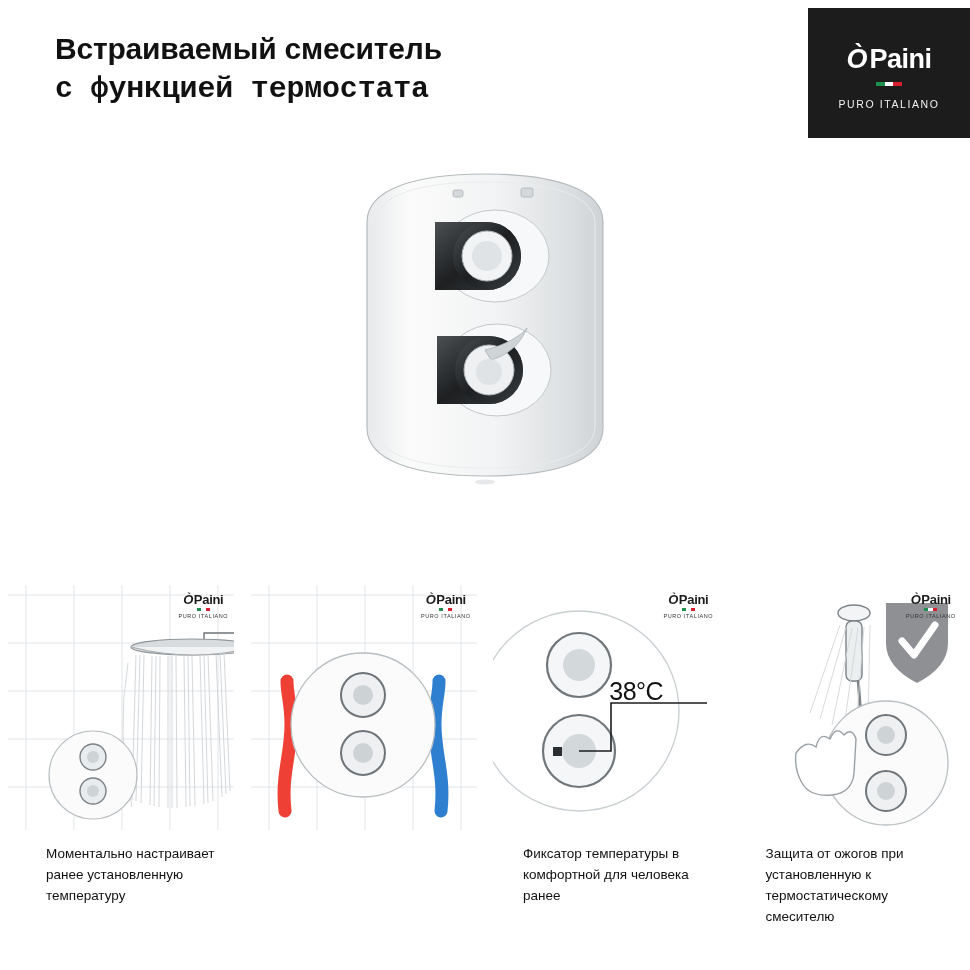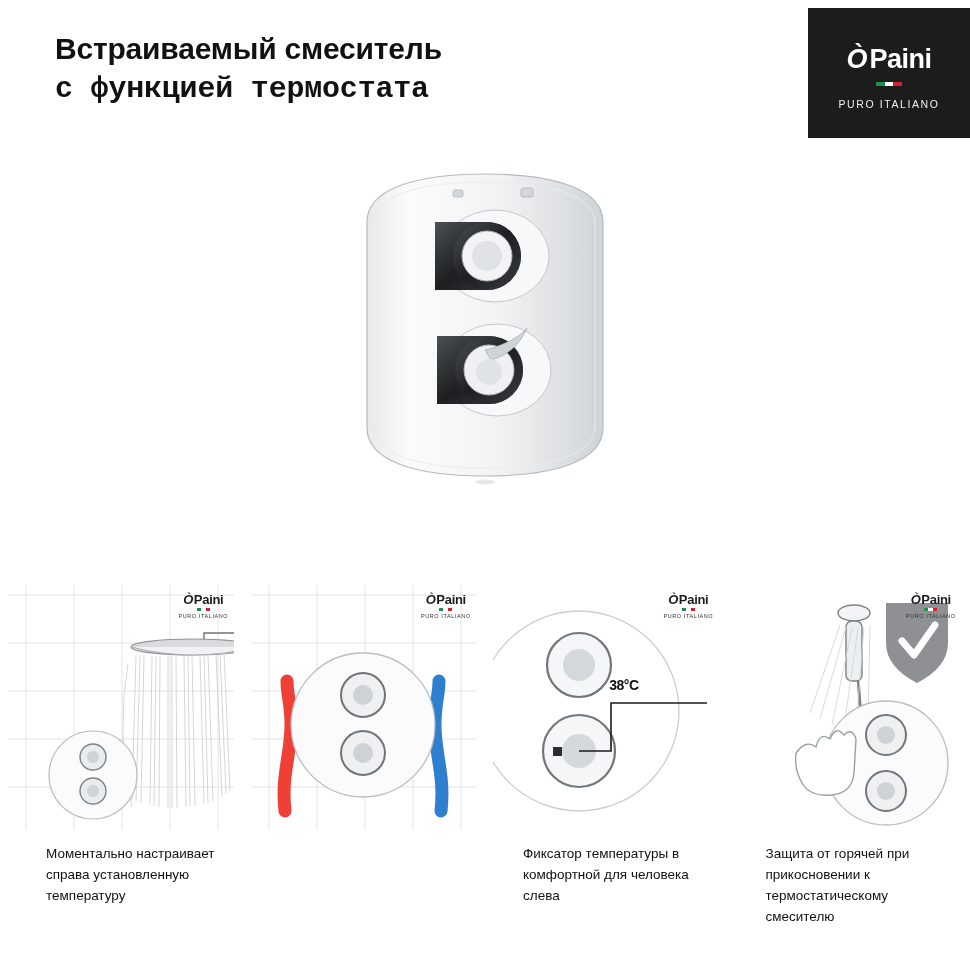--- a/index.html
+++ b/index.html
@@ -146,22 +146,22 @@
     line-height: 1.55;
     color: #111111;
   }
   .feature:first-child .feature-caption { padding-left: 38px; }
 
   
   .temp-label {
     position: absolute;
     left: 116px;
     top: 92px;
-    font-size: 14px;
-    font-weight: bold;
+    font-size: 25px;
+    font-weight: normal;
     color: #111;
     letter-spacing: -0.5px;
   }
 </style>
 </head>
 <body>
 
 <div class="header">
   <div class="title">
     <span>Встраиваемый смеситель</span>
@@ -280,21 +280,21 @@
       </svg>
       <div class="mini-brand">
         <div class="mb-logo">
           <span class="mini-mark">Ò</span>
           <span class="mini-name">Paini</span>
         </div>
         <span class="mini-flag"></span>
         <div class="mini-sub">PURO ITALIANO</div>
       </div>
     </div>
-    <div class="feature-caption">Моментально настраивает справа установленную температуру</div>
+    <div class="feature-caption">Моментально настраивает ранее установленную температуру</div>
   </div>
 
   <div class="feature">
     <div class="feature-art">
       <svg width="226" height="245" viewBox="0 0 226 245">
         <g stroke="#e2e4e6" stroke-width="1" fill="none">
           <line x1="0" y1="10" x2="226" y2="10"></line>
             <line x1="0" y1="58" x2="226" y2="58"></line>
           <line x1="0" y1="106" x2="226" y2="106"></line>
             <line x1="0" y1="154" x2="226" y2="154"></line>
@@ -345,21 +345,21 @@
       <div class="temp-label">38°C</div>
       <div class="mini-brand">
         <div class="mb-logo">
           <span class="mini-mark">Ò</span>
           <span class="mini-name">Paini</span>
         </div>
         <span class="mini-flag"></span>
         <div class="mini-sub">PURO ITALIANO</div>
       </div>
     </div>
-    <div class="feature-caption">Фиксатор температуры в комфортной для человека слева</div>
+    <div class="feature-caption">Фиксатор температуры в комфортной для человека ранее</div>
   </div>
 
   <div class="feature">
     <div class="feature-art">
       <svg width="226" height="245" viewBox="0 0 226 245">
 
         <path d="M150 18 L212 18 L212 58 Q212 82 181 98 Q150 82 150 58 Z" fill="#8e9093"></path>
         <path d="M166 56 L178 70 L199 40" stroke="#ffffff" stroke-width="7" fill="none" stroke-linecap="round" stroke-linejoin="round"></path>
 
         <g stroke="#7d8286" stroke-width="1.4" fill="#f2f4f5">
@@ -391,16 +391,16 @@
       </svg>
       <div class="mini-brand">
         <div class="mb-logo">
           <span class="mini-mark">Ò</span>
           <span class="mini-name">Paini</span>
         </div>
         <span class="mini-flag"></span>
         <div class="mini-sub">PURO ITALIANO</div>
       </div>
     </div>
-    <div class="feature-caption">Защита от горячей при прикосновении к термостатическому смесителю</div>
+    <div class="feature-caption">Защита от ожогов при установленную к термостатическому смесителю</div>
   </div>
 
 </div>
 
 </body></html>

